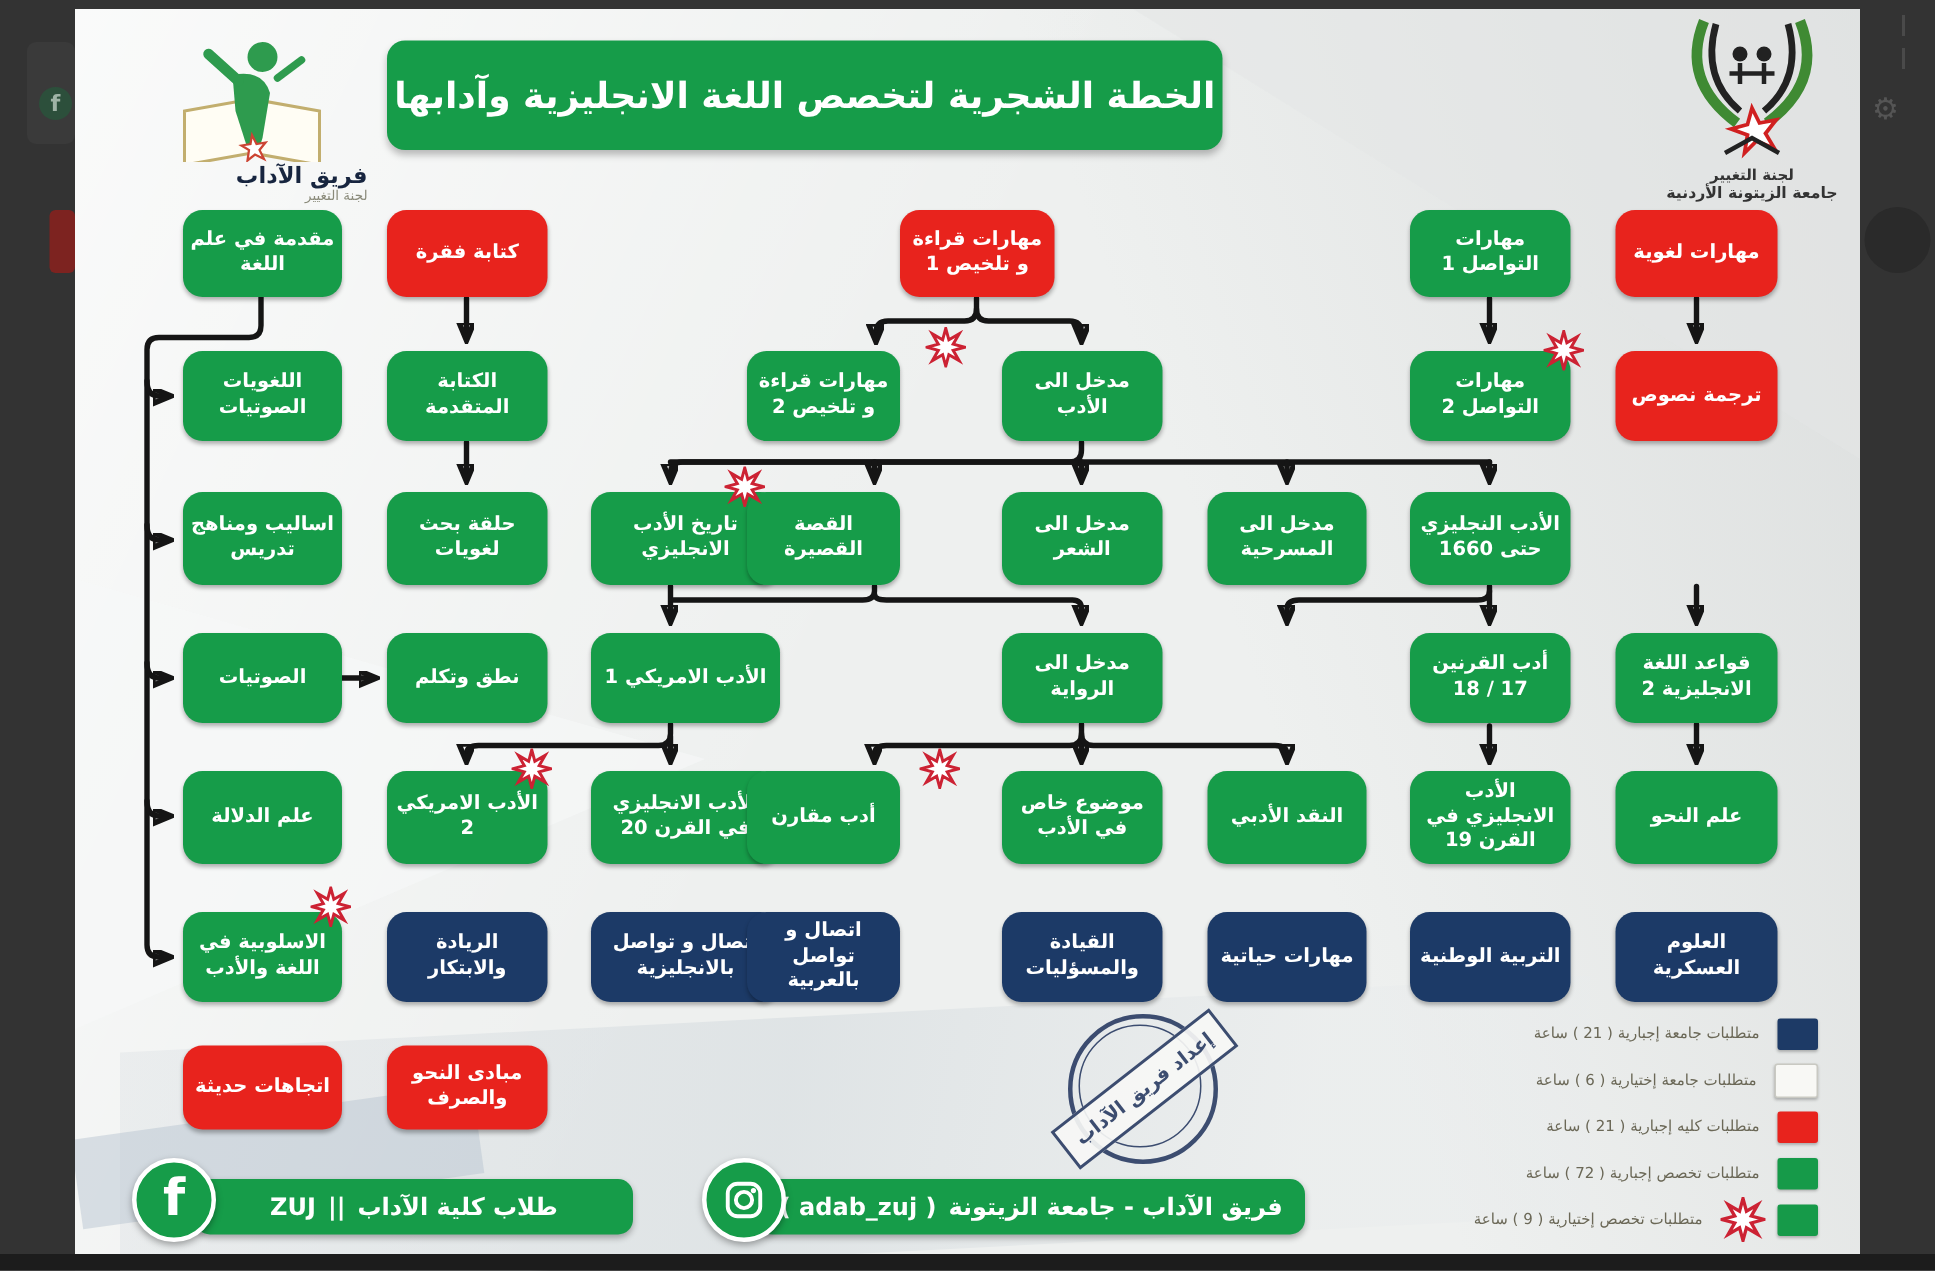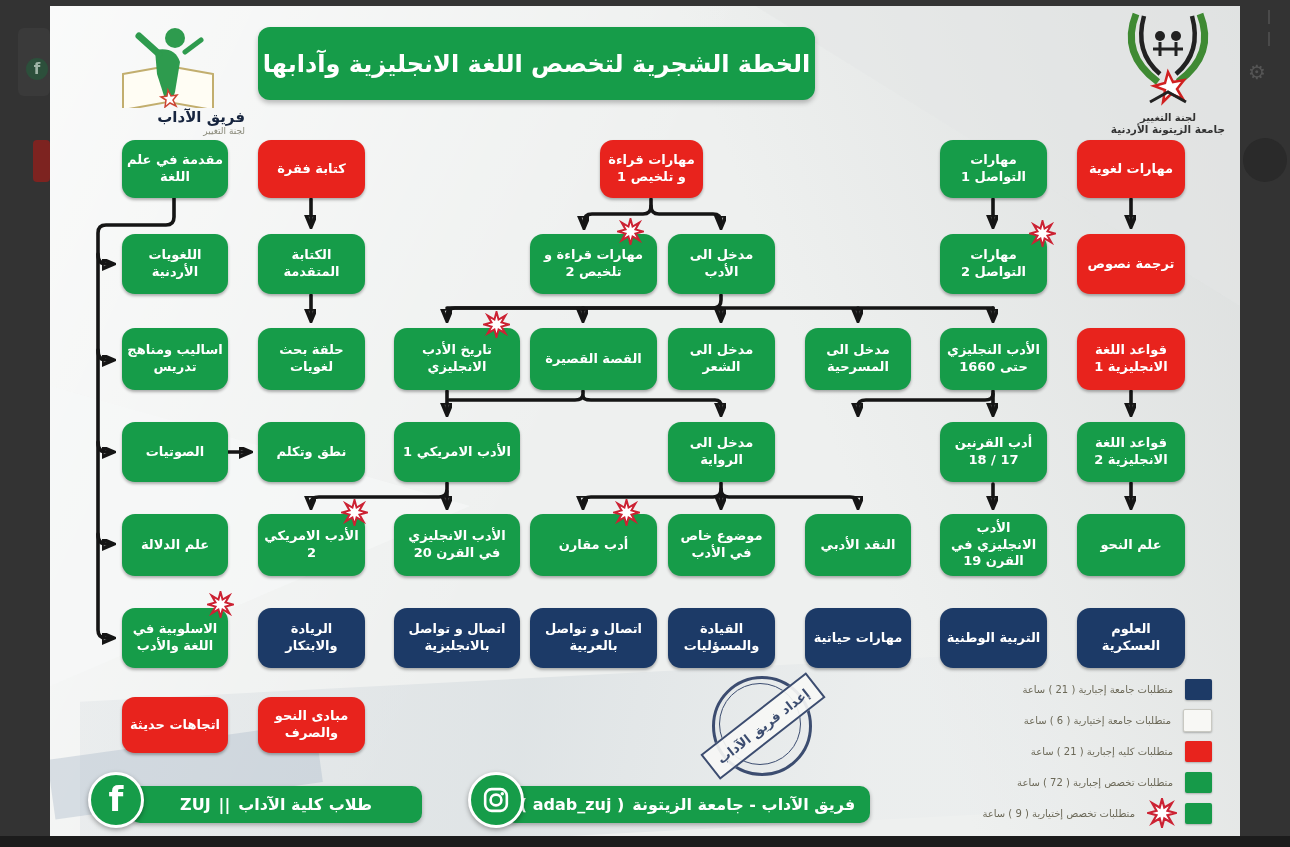--- a/index.html
+++ b/index.html
@@ -19,21 +19,21 @@
          border-radius:12px;color:#fff;font-weight:bold;font-size:24px;display:flex;
          align-items:center;justify-content:center;direction:rtl;text-align:center;
          box-shadow:0 3px 5px rgba(0,0,0,.25);z-index:3;}
   
   .node{position:absolute;display:flex;align-items:center;justify-content:center;
         text-align:center;color:#fff;font-weight:bold;font-size:13px;line-height:1.3;
         border-radius:13px;padding:4px 5px;box-sizing:border-box;direction:rtl;
         box-shadow:0 2px 3px rgba(0,0,0,.3);z-index:3;}
   .green{background:#169c49}.red{background:#e8231d}.blue{background:#1c3a67}
   .c1{left:122px;width:106px}.c2{left:258px;width:107px}.c3{left:394px;width:126px}
-  .c4{left:530px;width:127px}.c5{left:668px;width:107px}.c6{left:805px;width:106px}
+  .c4{left:498px;width:102px}.c5{left:668px;width:107px}.c6{left:805px;width:106px}
   .c7{left:940px;width:107px}.c8{left:1077px;width:108px}
   .r1{top:140px;height:58px}.r2{top:234px;height:60px}.r3{top:328px;height:62px}
   .r4{top:422px;height:60px}.r5{top:514px;height:62px}.r6{top:608px;height:60px}
   .r7{top:697px;height:56px}
   
   #arrows{position:absolute;left:0;top:0;z-index:2;pointer-events:none;}
   #arrows path{fill:none;stroke:#151515;stroke-width:3.6;stroke-linecap:round;}
   
   .star{position:absolute;z-index:4;pointer-events:none;}
   
@@ -170,35 +170,34 @@
     <path d="M1131,483 V506" marker-end="url(#ah)"></path>
     <path d="M228,452 H249" marker-end="url(#ah)"></path>
   </svg>
 
   <div class="node green c1 r1">مقدمة في علم اللغة</div>
   <div class="node red c2 r1">كتابة فقرة</div>
   <div class="node red r1" style="left:600px;width:103px">مهارات قراءة و تلخيص 1</div>
   <div class="node green c7 r1">مهارات التواصل 1</div>
   <div class="node red c8 r1">مهارات لغوية</div>
 
-  <div class="node green c1 r2">اللغويات الأردنية</div>
+  <div class="node green c1 r2">اللغويات الصوتيات</div>
   <div class="node green c2 r2">الكتابة المتقدمة</div>
   <div class="node green c4 r2">مهارات قراءة و تلخيص 2</div>
   <div class="node green c5 r2">مدخل الى الأدب</div>
   <div class="node green c7 r2">مهارات التواصل 2</div>
   <div class="node red c8 r2">ترجمة نصوص</div>
 
   <div class="node green c1 r3">اساليب ومناهج تدريس</div>
   <div class="node green c2 r3">حلقة بحث لغويات</div>
   <div class="node green c3 r3">تاريخ الأدب الانجليزي</div>
   <div class="node green c4 r3">القصة القصيرة</div>
   <div class="node green c5 r3">مدخل الى الشعر</div>
   <div class="node green c6 r3">مدخل الى المسرحية</div>
   <div class="node green c7 r3">الأدب النجليزي حتى 1660</div>
-  <div class="node red c8 r3">قواعد اللغة الانجليزية 1</div>
 
   <div class="node green c1 r4">الصوتيات</div>
   <div class="node green c2 r4">نطق وتكلم</div>
   <div class="node green c3 r4">الأدب الامريكي 1</div>
   <div class="node green c5 r4">مدخل الى الرواية</div>
   <div class="node green c7 r4">أدب القرنين 17 / 18</div>
   <div class="node green c8 r4">قواعد اللغة الانجليزية 2</div>
 
   <div class="node green c1 r5">علم الدلالة</div>
   <div class="node green c2 r5">الأدب الامريكي 2</div>

